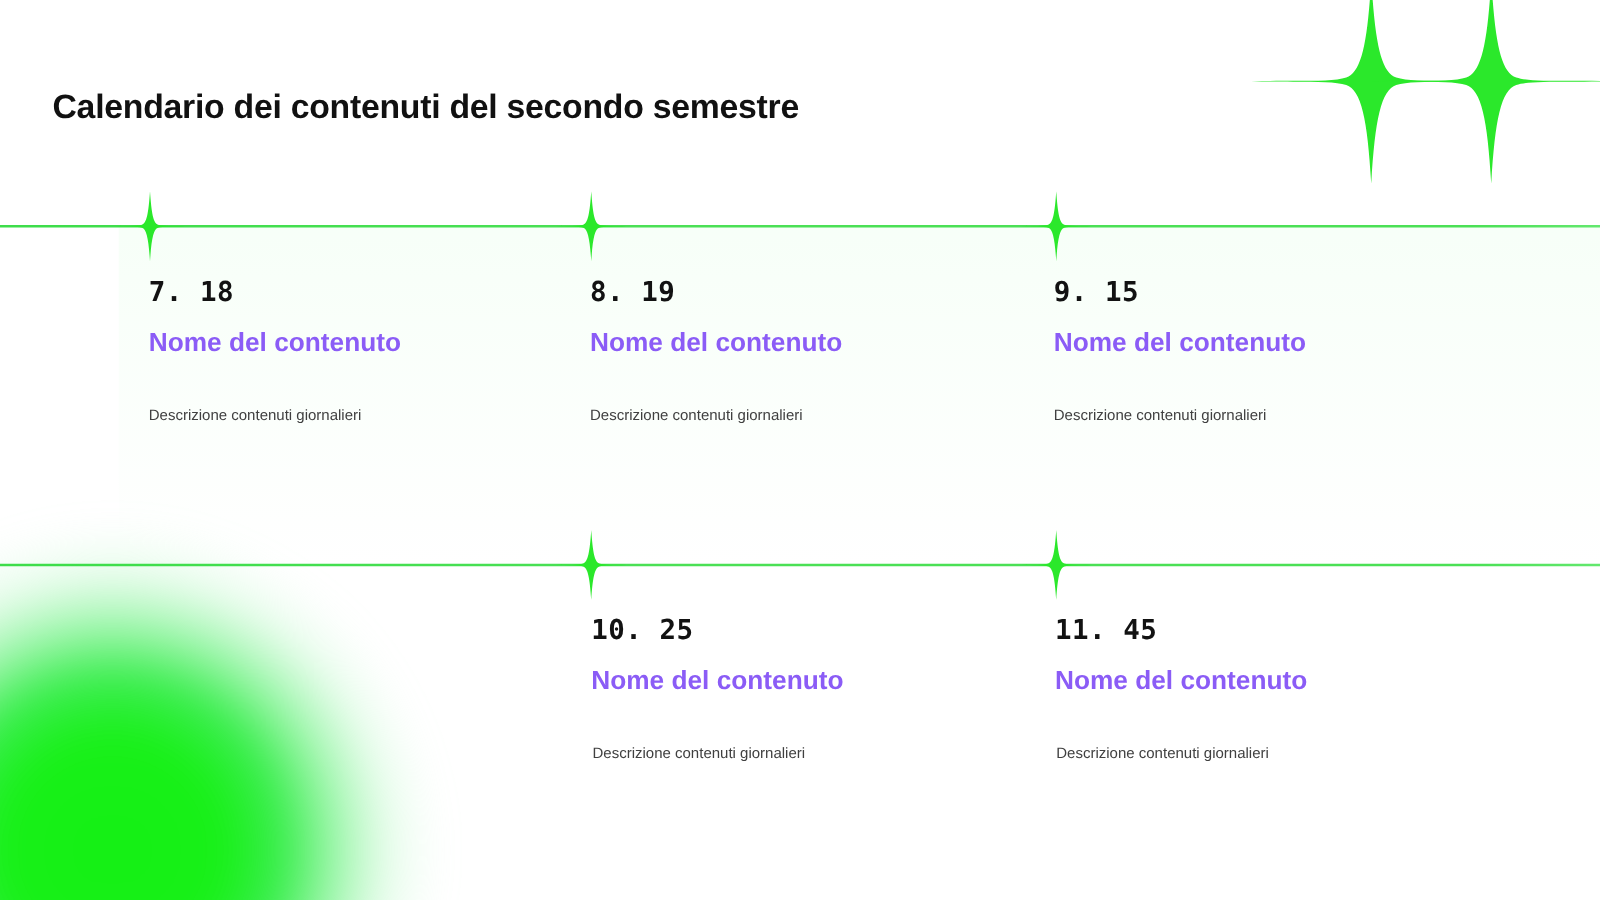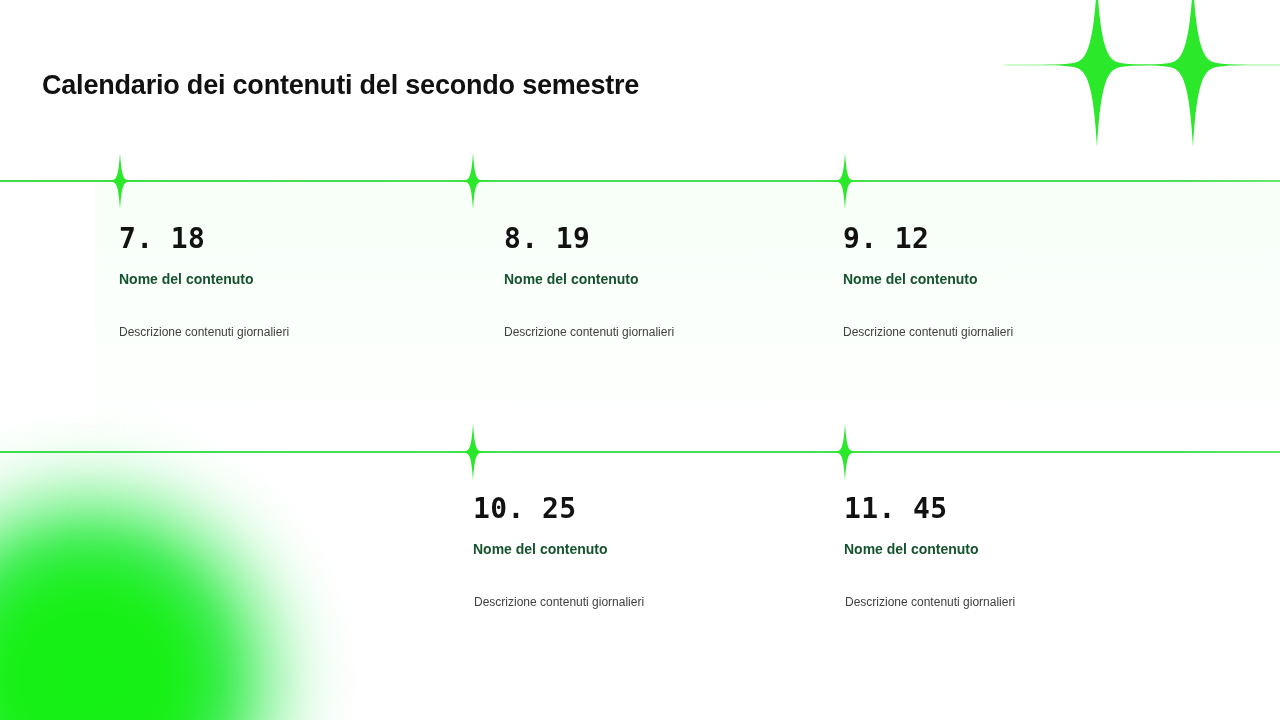--- a/index.html
+++ b/index.html
@@ -82,47 +82,47 @@
     white-space: nowrap;
   }
 
   
   .milestone {
     position: absolute;
     width: 330px;
   }
   .m-date {
     font-family: "DejaVu Sans Mono", "Liberation Mono", monospace;
-    font-size: 28px;
+    font-size: 22px;
     font-weight: bold;
     letter-spacing: 0.4px;
     color: #121212;
     margin: 0;
     white-space: nowrap;
   }
   .m-name {
-    font-size: 14px;
+    font-size: 21px;
     font-weight: bold;
-    color: #14532d;
+    color: #8b5cf6;
     margin: 16px 0 0 0;
     white-space: nowrap;
   }
   .m-desc {
     font-size: 12px;
     font-weight: normal;
     color: #404040;
     margin: 38px 0 0 0;
     white-space: nowrap;
   }
 
   
   .row-top    { top: 222px; }
   .row-bottom { top: 492px; }
   .col-1 { left: 119px; }
-  .col-2 { left: 472px; margin-left: 32px; }
+  .col-2 { left: 472px; }
   .col-2b { left: 473px; }
   .col-3 { left: 843px; }
   .col-3b { left: 844px; }
   .m-desc.nudge-1 { margin-left: 1px; }
   .m-desc.nudge-2 { margin-left: 1px; }
 </style>
 </head>
 <body>
 
 <div id="canvas">
@@ -179,21 +179,21 @@
     <p class="m-desc">Descrizione contenuti giornalieri</p>
   </div>
 
   <div class="milestone row-top col-2">
     <p class="m-date">8. 19</p>
     <p class="m-name">Nome del contenuto</p>
     <p class="m-desc">Descrizione contenuti giornalieri</p>
   </div>
 
   <div class="milestone row-top col-3">
-    <p class="m-date">9. 12</p>
+    <p class="m-date">9. 15</p>
     <p class="m-name">Nome del contenuto</p>
     <p class="m-desc">Descrizione contenuti giornalieri</p>
   </div>
 
   <div class="milestone row-bottom col-2b">
     <p class="m-date">10. 25</p>
     <p class="m-name">Nome del contenuto</p>
     <p class="m-desc nudge-1">Descrizione contenuti giornalieri</p>
   </div>
 

